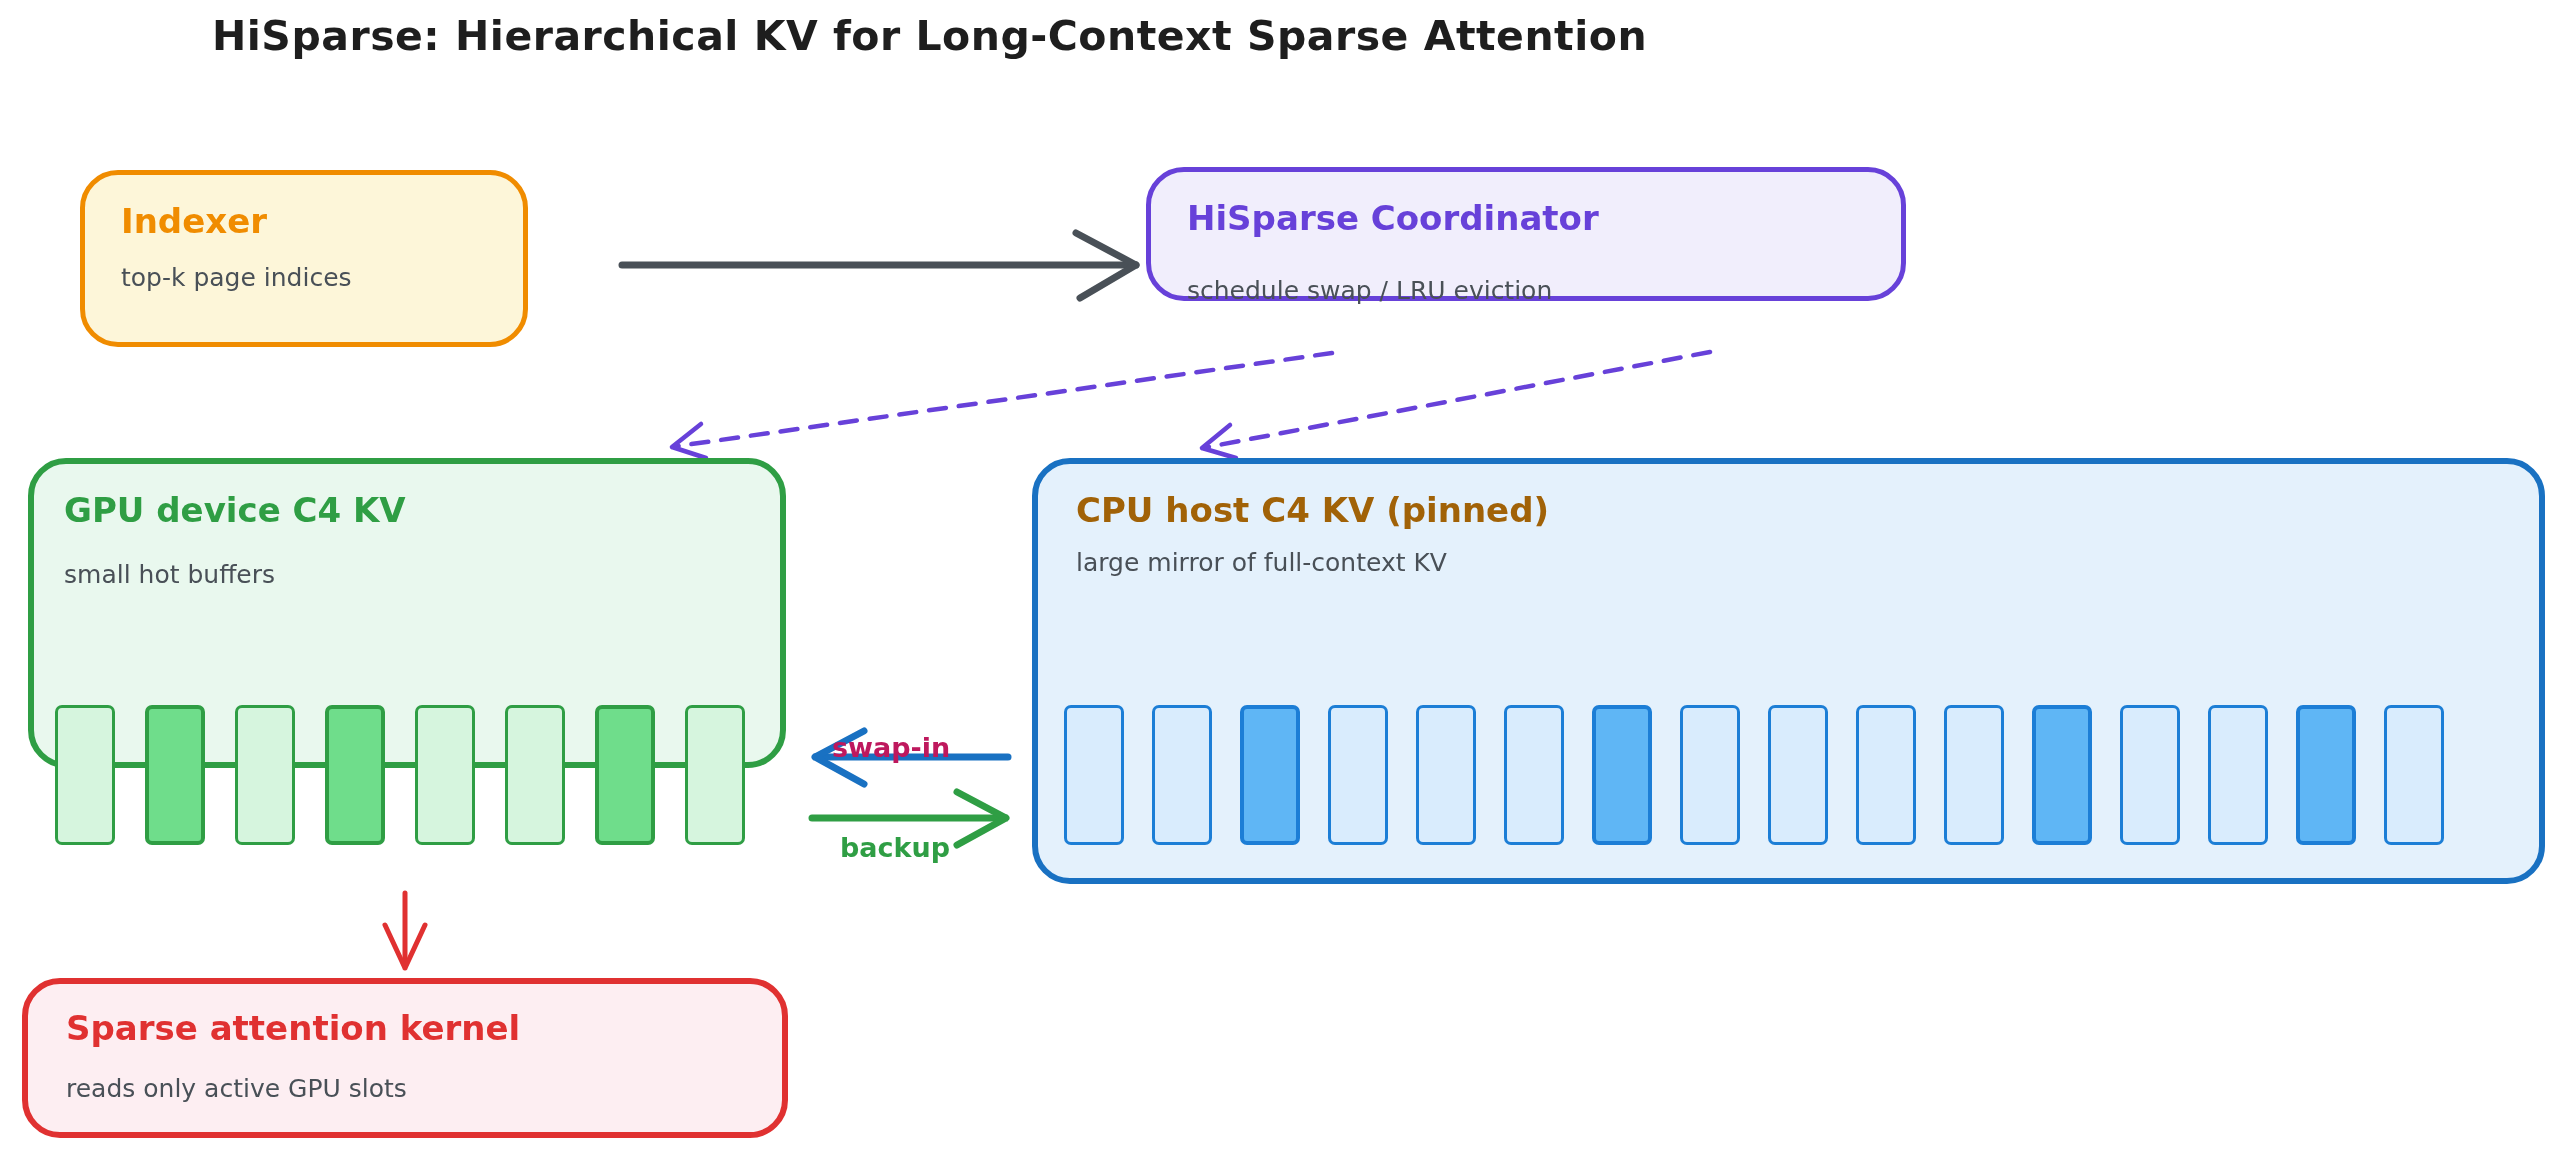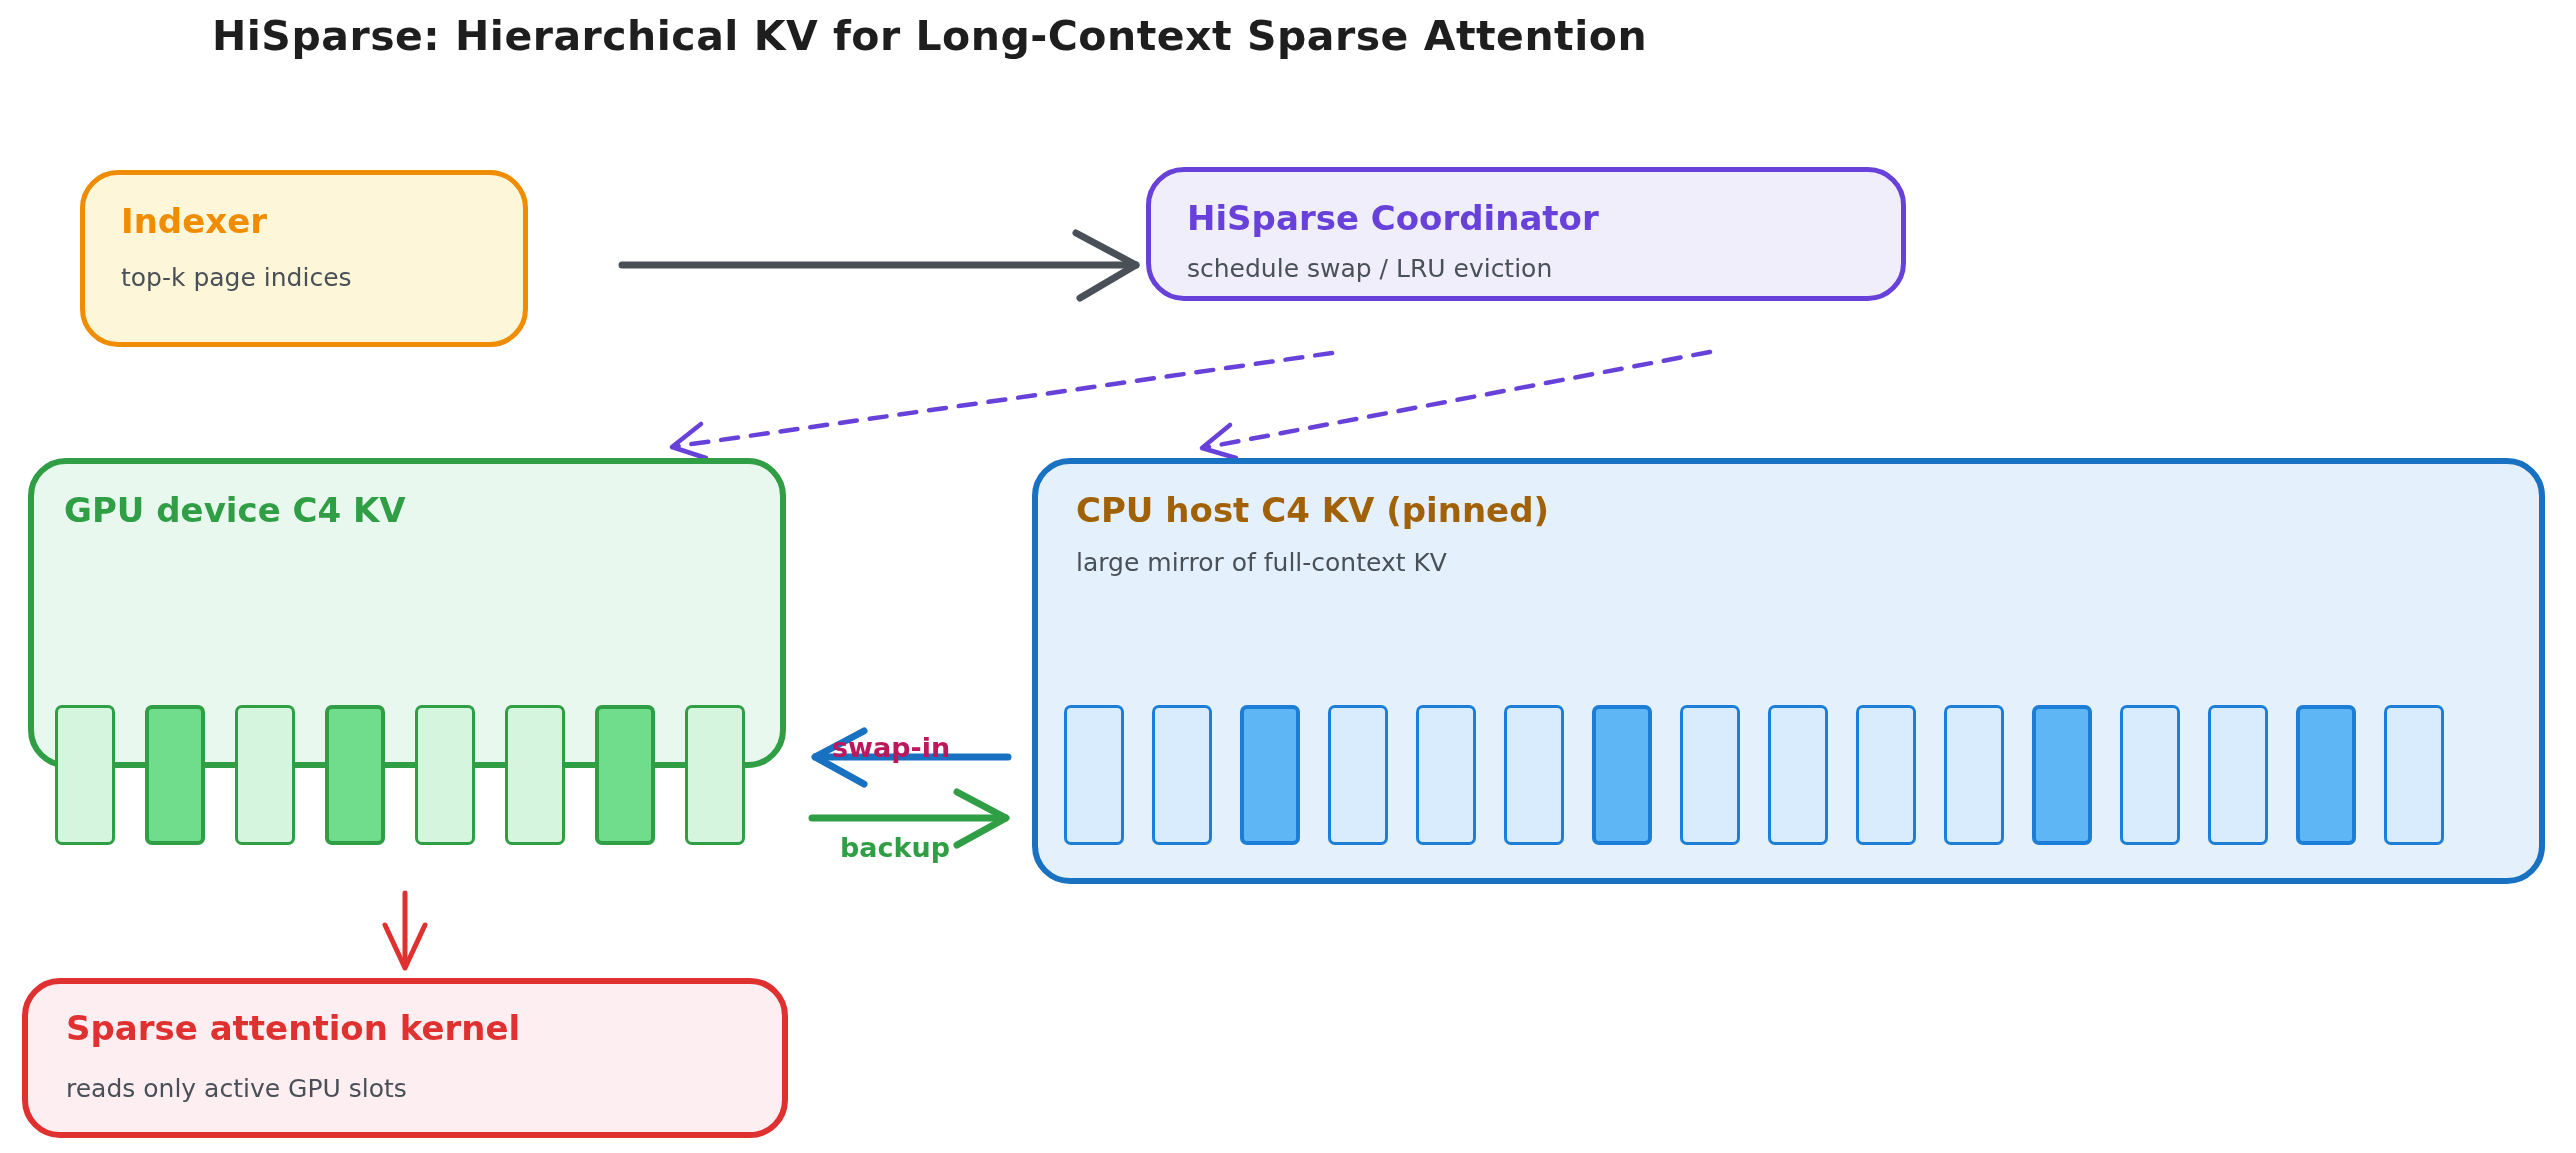--- a/index.html
+++ b/index.html
@@ -52,21 +52,21 @@
   .node.indexer .node-sub   { margin-top: 22px; }
 
   
   .node.coordinator {
     left: 1146px; top: 167px; width: 760px; height: 134px;
     background: #f1eefc;
     border: 5px solid #6741d9;
     padding: 26px 36px;
   }
   .node.coordinator .node-title { color: #6741d9; }
-  .node.coordinator .node-sub   { margin-top: 16px; }
+  .node.coordinator .node-sub   { margin-top: 38px; }
 
   
   .node.gpu {
     left: 28px; top: 458px; width: 758px; height: 310px;
     background: #e9f8ee;
     border: 6px solid #2f9e44;
     padding: 26px 30px;
   }
   .node.gpu .node-title { color: #2f9e44; }
   .node.gpu .node-sub   { margin-top: 30px; }
@@ -185,20 +185,21 @@
     <div class="node-sub">top-k page indices</div>
   </div>
 
   <div class="node coordinator">
     <div class="node-title">HiSparse Coordinator</div>
     <div class="node-sub">schedule swap / LRU eviction</div>
   </div>
 
   <div class="node gpu">
     <div class="node-title">GPU device C4 KV</div>
+    <div class="node-sub">small hot buffers</div>
     <div class="slot-row gpu-row">
         <div class="slot gpu-slot"></div>
         <div class="slot gpu-slot active"></div>
         <div class="slot gpu-slot"></div>
         <div class="slot gpu-slot active"></div>
         <div class="slot gpu-slot"></div>
         <div class="slot gpu-slot"></div>
         <div class="slot gpu-slot active"></div>
         <div class="slot gpu-slot"></div>
       </div>

